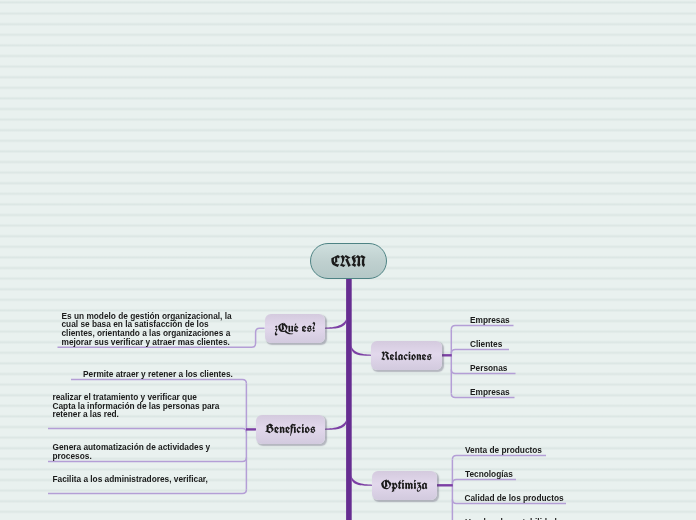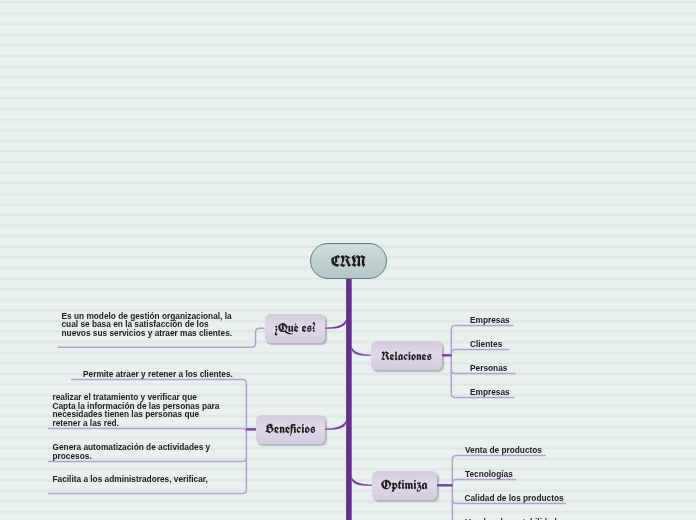--- a/index.html
+++ b/index.html
@@ -97,27 +97,27 @@
       </div>
       <div class="node" style="left: 372px; top: 470.5px; width: 64.5px; height: 29.6px; border-radius: 6px; background: linear-gradient(rgb(212, 202, 222) 0%, rgb(226, 216, 236) 45%, rgb(210, 202, 222) 100%); box-shadow: rgba(80, 70, 100, 0.34) 1.5px 1.5px 1.2px;">
         <div style="position: absolute; left: 0px; top: 0px; width: 100%; height: 100%;">
           <svg width="64.5" height="29.6" viewBox="0 0 64.5 29.6" style="position:absolute;left:0;top:0;overflow:visible">
             <path d="M457 -750Q453 -687 452 -642Q476 -665 499 -689Q522 -713 545 -733Q616 -590 778 -493Q777 -375 737 -286Q696 -196 638 -136Q581 -76 518 -45Q455 -15 410 -15Q203 -15 121 -147Q40 -279 17 -455Q95 -569 201 -648Q306 -727 457 -750ZM452 -580Q454 -356 505 -242Q383 -212 345 -142Q393 -113 447 -113Q452 -113 457 -113Q534 -116 584 -158Q643 -207 643 -284Q643 -342 602 -419Q562 -496 452 -580ZM301 -175Q320 -227 320 -310Q320 -317 319 -360Q317 -403 316 -481Q315 -560 305 -637Q197 -575 197 -439Q197 -428 198 -417Q208 -263 301 -175ZM999 123Q915 136 827 194L803 168Q817 159 843 109Q869 58 869 18L870 -83L801 -110Q817 -143 837 -167Q857 -192 871 -223L872 -323Q872 -362 840 -385Q808 -408 795 -417L904 -529L998 -444L1067 -529Q1104 -513 1143 -472Q1225 -383 1240 -287Q1242 -276 1242 -266Q1242 -233 1224 -213L1062 -7L993 -34L993 -15Q993 -11 993 -5Q993 2 999 123ZM996 -181Q1063 -150 1087 -150Q1091 -150 1094 -151Q1136 -161 1136 -205Q1136 -215 1134 -228Q1122 -290 1090 -331Q1058 -371 1022 -394Q1014 -381 1007 -367Q1000 -354 1000 -333ZM1516 -134 1407 -15Q1371 -42 1335 -70Q1299 -98 1264 -125Q1317 -172 1318 -225L1320 -427H1277V-466Q1344 -561 1445 -712L1470 -708Q1459 -655 1450 -621Q1442 -586 1440 -535H1526V-430H1438L1438 -222Q1438 -185 1444 -180Q1451 -175 1516 -134ZM1552 -435 1625 -527 1735 -476Q1729 -456 1722 -437Q1715 -418 1715 -398L1708 -200Q1708 -197 1708 -195Q1708 -172 1723 -157Q1738 -142 1757 -134L1659 -15L1556 -99Q1584 -132 1584 -166L1587 -388Q1587 -411 1552 -435ZM1566 -532 1605 -725 1750 -667ZM1967 -455 2025 -527 2150 -435 2224 -527 2380 -415 2365 -357 2359 -200Q2359 -197 2359 -195Q2359 -172 2374 -157Q2388 -142 2407 -134L2309 -15Q2273 -43 2254 -65Q2234 -87 2234 -156Q2234 -161 2234 -166L2238 -347Q2238 -366 2186 -411L2166 -376L2158 -200Q2158 -198 2158 -197Q2158 -173 2173 -157Q2188 -142 2207 -134L2109 -15L2005 -99Q2033 -131 2034 -166L2037 -347Q2037 -368 1979 -415L1951 -380L1946 -200Q1946 -174 1961 -158Q1976 -142 1995 -134L1897 -15L1794 -99Q1822 -132 1822 -166L1826 -388Q1826 -411 1790 -435L1863 -527L1967 -455ZM2440 -435 2514 -527 2624 -476Q2618 -456 2611 -437Q2604 -418 2604 -398L2597 -200Q2597 -197 2597 -195Q2597 -172 2612 -157Q2626 -142 2646 -134L2548 -15L2444 -99Q2473 -132 2473 -166L2476 -388Q2476 -411 2440 -435ZM2455 -532 2494 -725 2639 -667ZM2847 -225Q2818 -250 2758 -277L2878 -405Q2858 -408 2835 -408Q2774 -408 2693 -383L2722 -539Q2780 -517 2846 -517Q2854 -517 2896 -518Q2938 -520 3015 -522L2892 -375Q2969 -313 2995 -257Q3022 -200 3022 -145Q3020 -24 2921 83Q2849 162 2771 162Q2742 162 2709 149Q2676 137 2676 72Q2676 -6 2699 -64Q2735 -154 2847 -225ZM2775 69Q2796 84 2817 84Q2837 84 2856 70Q2929 18 2929 -58Q2929 -102 2903 -152Q2891 -155 2871 -155Q2850 -155 2816 -136Q2782 -117 2763 -91Q2744 -65 2734 -17Q2732 -9 2732 -1Q2732 38 2775 69ZM3053 -371 3243 -525 3459 -424Q3421 -391 3420 -350L3418 -188Q3418 -171 3436 -150Q3453 -129 3469 -117L3370 -15L3294 -93Q3267 -71 3239 -52Q3211 -34 3189 -14Q3116 -42 3053 -99Q3071 -122 3074 -166L3072 -313Q3072 -315 3072 -317Q3072 -346 3053 -371ZM3220 -408Q3192 -366 3192 -333V-213Q3192 -176 3205 -161Q3216 -145 3226 -132Q3235 -119 3256 -113L3296 -142V-367Z" fill="#1b1b1b" transform="translate(8.810685,18.533720000000002) scale(0.01345)"></path>
           </svg>
         </div>
       </div>
     </div>
   <div id="labels">
-      <div style="position: absolute; left: 61.5px; top: 311.6px; font-size: 8.3px; line-height: 8.7px; font-weight: bold; color: rgb(27, 27, 27); white-space: pre;"><div>Es un modelo de gestión organizacional, la</div><div>cual se basa en la satisfacción de los</div><div>nuevos sus servicios y atraer mas clientes.</div></div>
+      <div style="position: absolute; left: 61.5px; top: 311.6px; font-size: 8.3px; line-height: 8.7px; font-weight: bold; color: rgb(27, 27, 27); white-space: pre;"><div>Es un modelo de gestión organizacional, la</div><div>cual se basa en la satisfacción de los</div><div>clientes, orientando a las organizaciones a</div><div>mejorar sus verificar y atraer mas clientes.</div></div>
       <div style="position: absolute; left: 470px; top: 316px; font-size: 8.3px; line-height: 8.7px; font-weight: bold; color: rgb(27, 27, 27); white-space: pre;"><div>Empresas</div></div>
       <div style="position: absolute; left: 470px; top: 339.8px; font-size: 8.3px; line-height: 8.7px; font-weight: bold; color: rgb(27, 27, 27); white-space: pre;"><div>Clientes</div></div>
       <div style="position: absolute; left: 470px; top: 363.8px; font-size: 8.3px; line-height: 8.7px; font-weight: bold; color: rgb(27, 27, 27); white-space: pre;"><div>Personas</div></div>
       <div style="position: absolute; left: 470px; top: 387.8px; font-size: 8.3px; line-height: 8.7px; font-weight: bold; color: rgb(27, 27, 27); white-space: pre;"><div>Empresas</div></div>
       <div style="position: absolute; left: 76px; top: 369.9px; font-size: 8.3px; line-height: 8.7px; font-weight: bold; color: rgb(27, 27, 27); white-space: pre; padding-left: 7px;"><div>Permite atraer y retener a los clientes.</div></div>
-      <div style="position: absolute; left: 52.5px; top: 392.9px; font-size: 8.3px; line-height: 8.7px; font-weight: bold; color: rgb(27, 27, 27); white-space: pre;"><div>realizar el tratamiento y verificar que</div><div>Capta la información de las personas para</div><div>necesidades tienen las personas que</div><div>retener a las red.</div></div>
+      <div style="position: absolute; left: 52.5px; top: 392.9px; font-size: 8.3px; line-height: 8.7px; font-weight: bold; color: rgb(27, 27, 27); white-space: pre;"><div>realizar el tratamiento y verificar que</div><div>Capta la información de las personas para</div><div>retener a las red.</div></div>
       <div style="position: absolute; left: 52.5px; top: 443.1px; font-size: 8.3px; line-height: 8.7px; font-weight: bold; color: rgb(27, 27, 27); white-space: pre;"><div>Genera automatización de actividades y</div><div>procesos.</div></div>
       <div style="position: absolute; left: 52.5px; top: 475.3px; font-size: 8.3px; line-height: 8.7px; font-weight: bold; color: rgb(27, 27, 27); white-space: pre;"><div>Facilita a los administradores, verificar,</div></div>
       <div style="position: absolute; left: 465px; top: 446px; font-size: 8.3px; line-height: 8.7px; font-weight: bold; color: rgb(27, 27, 27); white-space: pre;"><div>Venta de productos</div></div>
       <div style="position: absolute; left: 465px; top: 470px; font-size: 8.3px; line-height: 8.7px; font-weight: bold; color: rgb(27, 27, 27); white-space: pre;"><div>Tecnologías</div></div>
       <div style="position: absolute; left: 464.5px; top: 494px; font-size: 8.3px; line-height: 8.7px; font-weight: bold; color: rgb(27, 27, 27); white-space: pre;"><div>Calidad de los productos</div></div>
       <div style="position: absolute; left: 465px; top: 518px; font-size: 8.3px; line-height: 8.7px; font-weight: bold; color: rgb(27, 27, 27); white-space: pre;"><div>Un plan de rentabilidad</div></div>
     </div>
 </div>
 
 </body></html>

